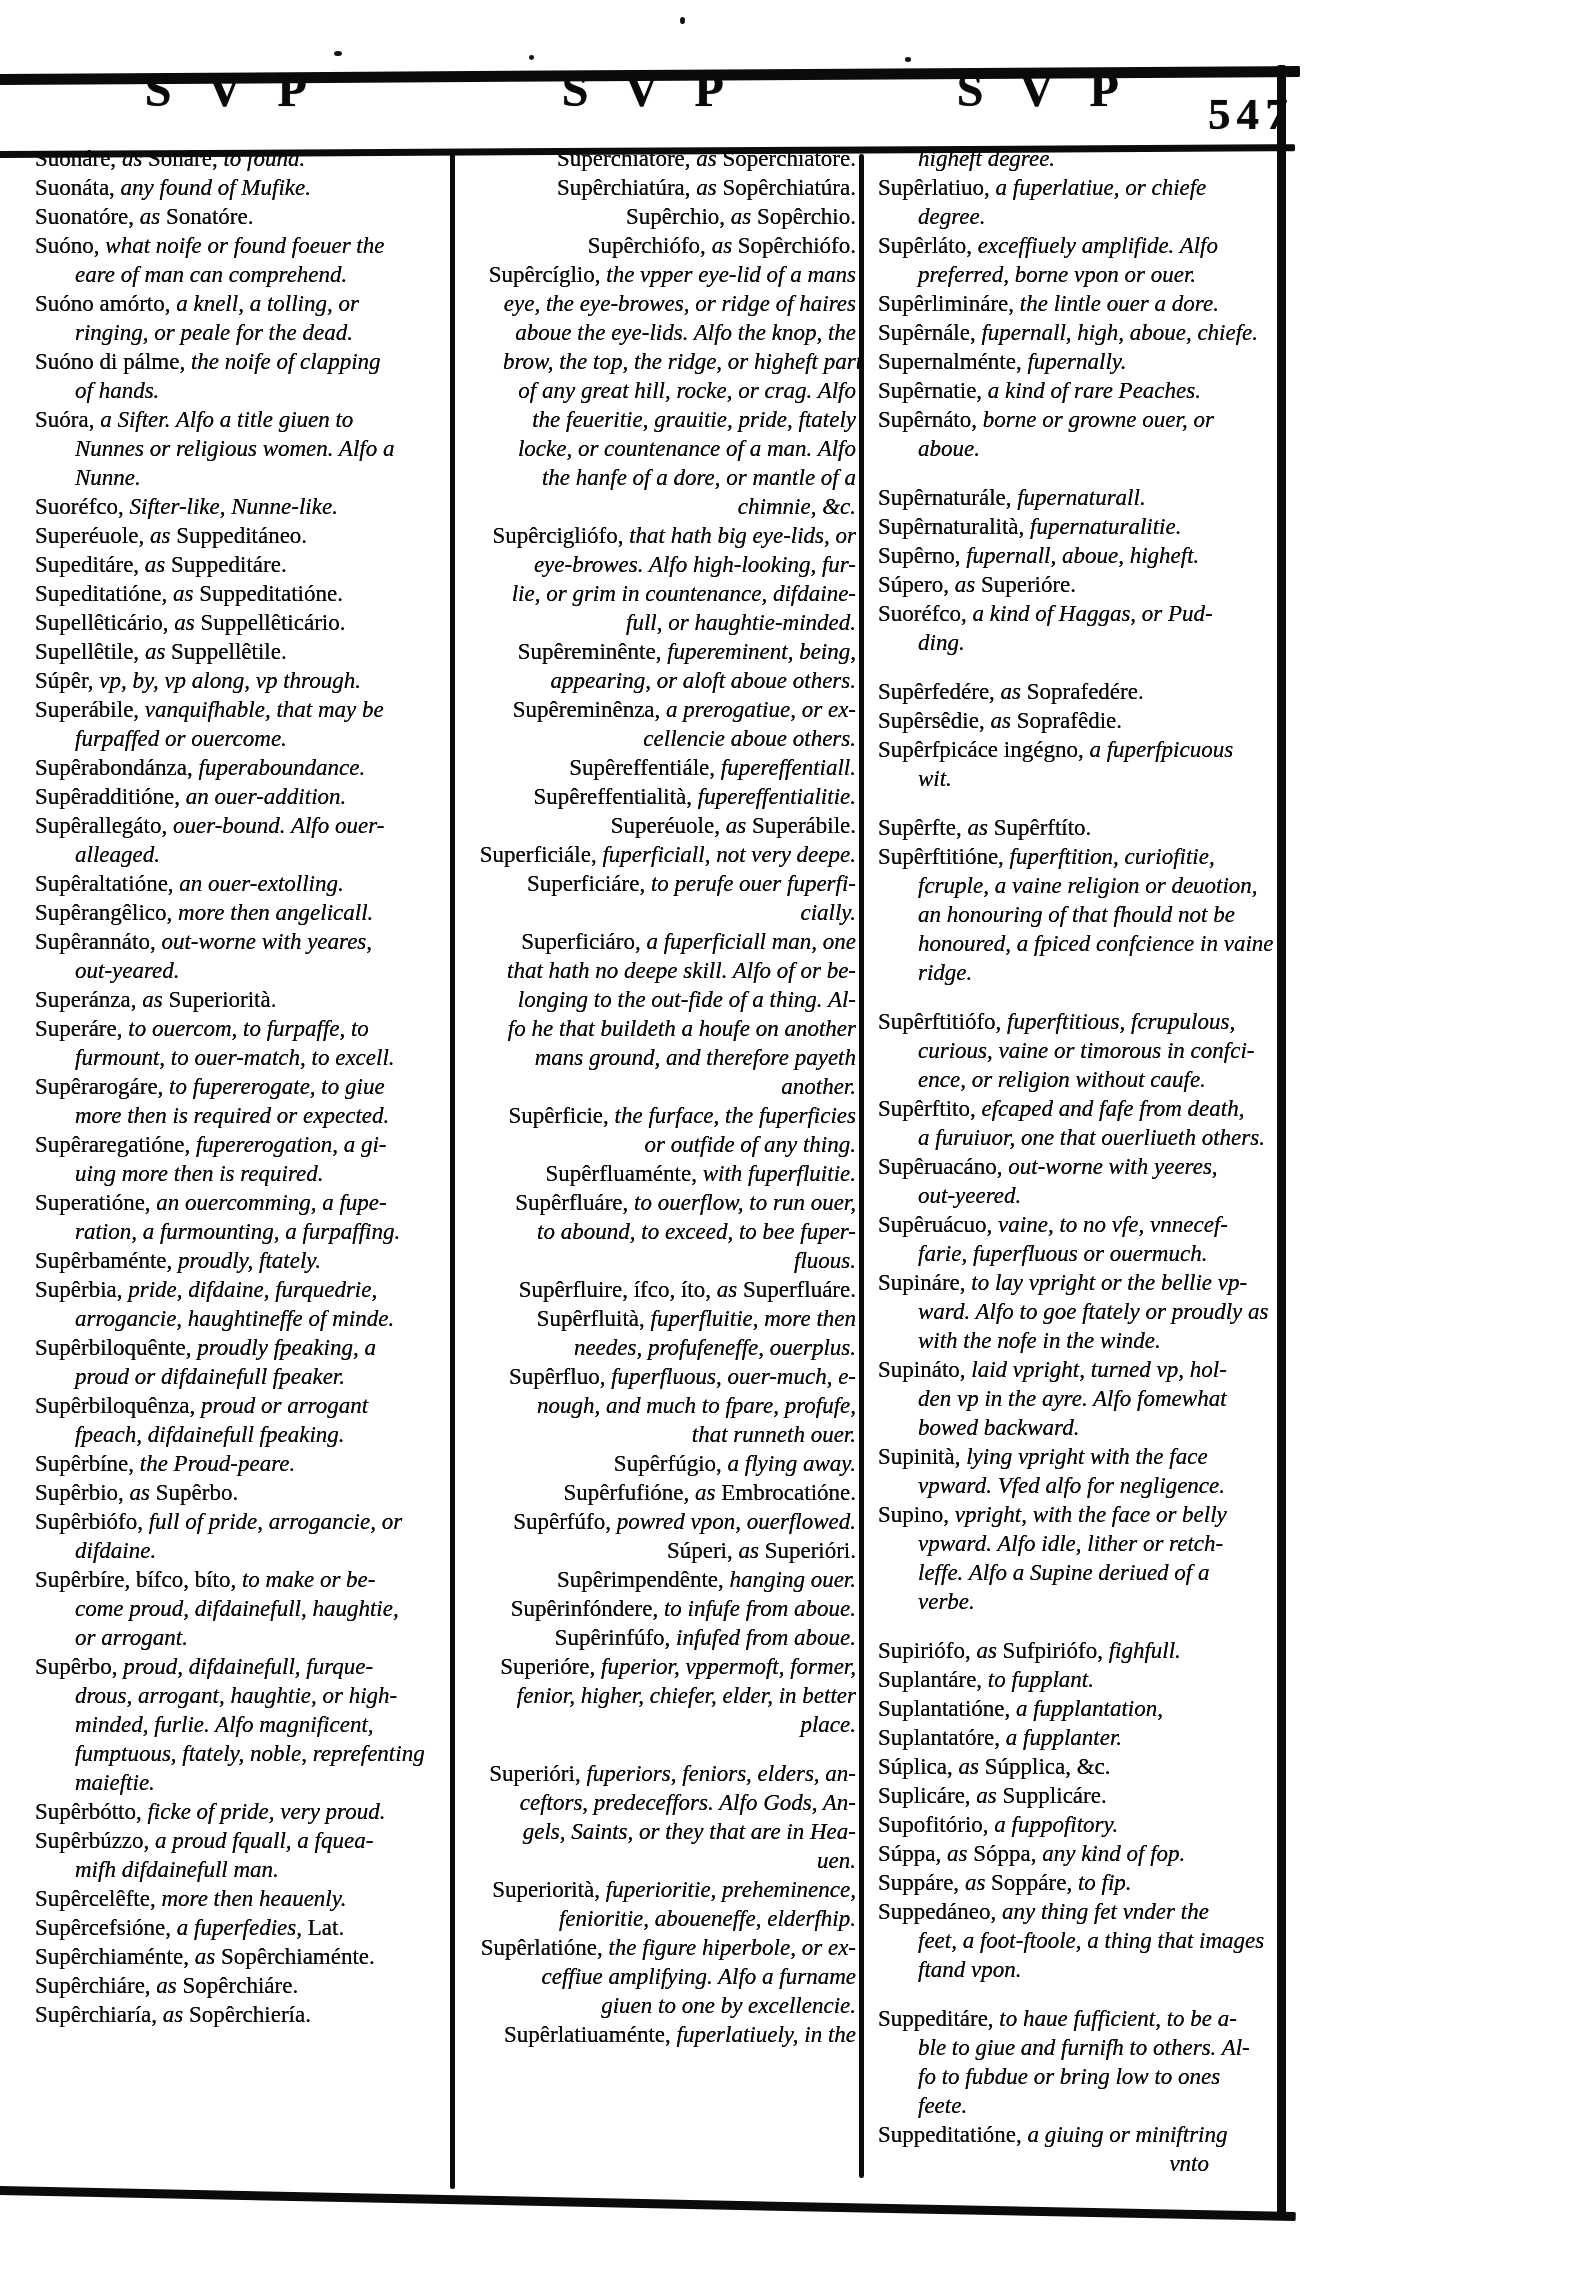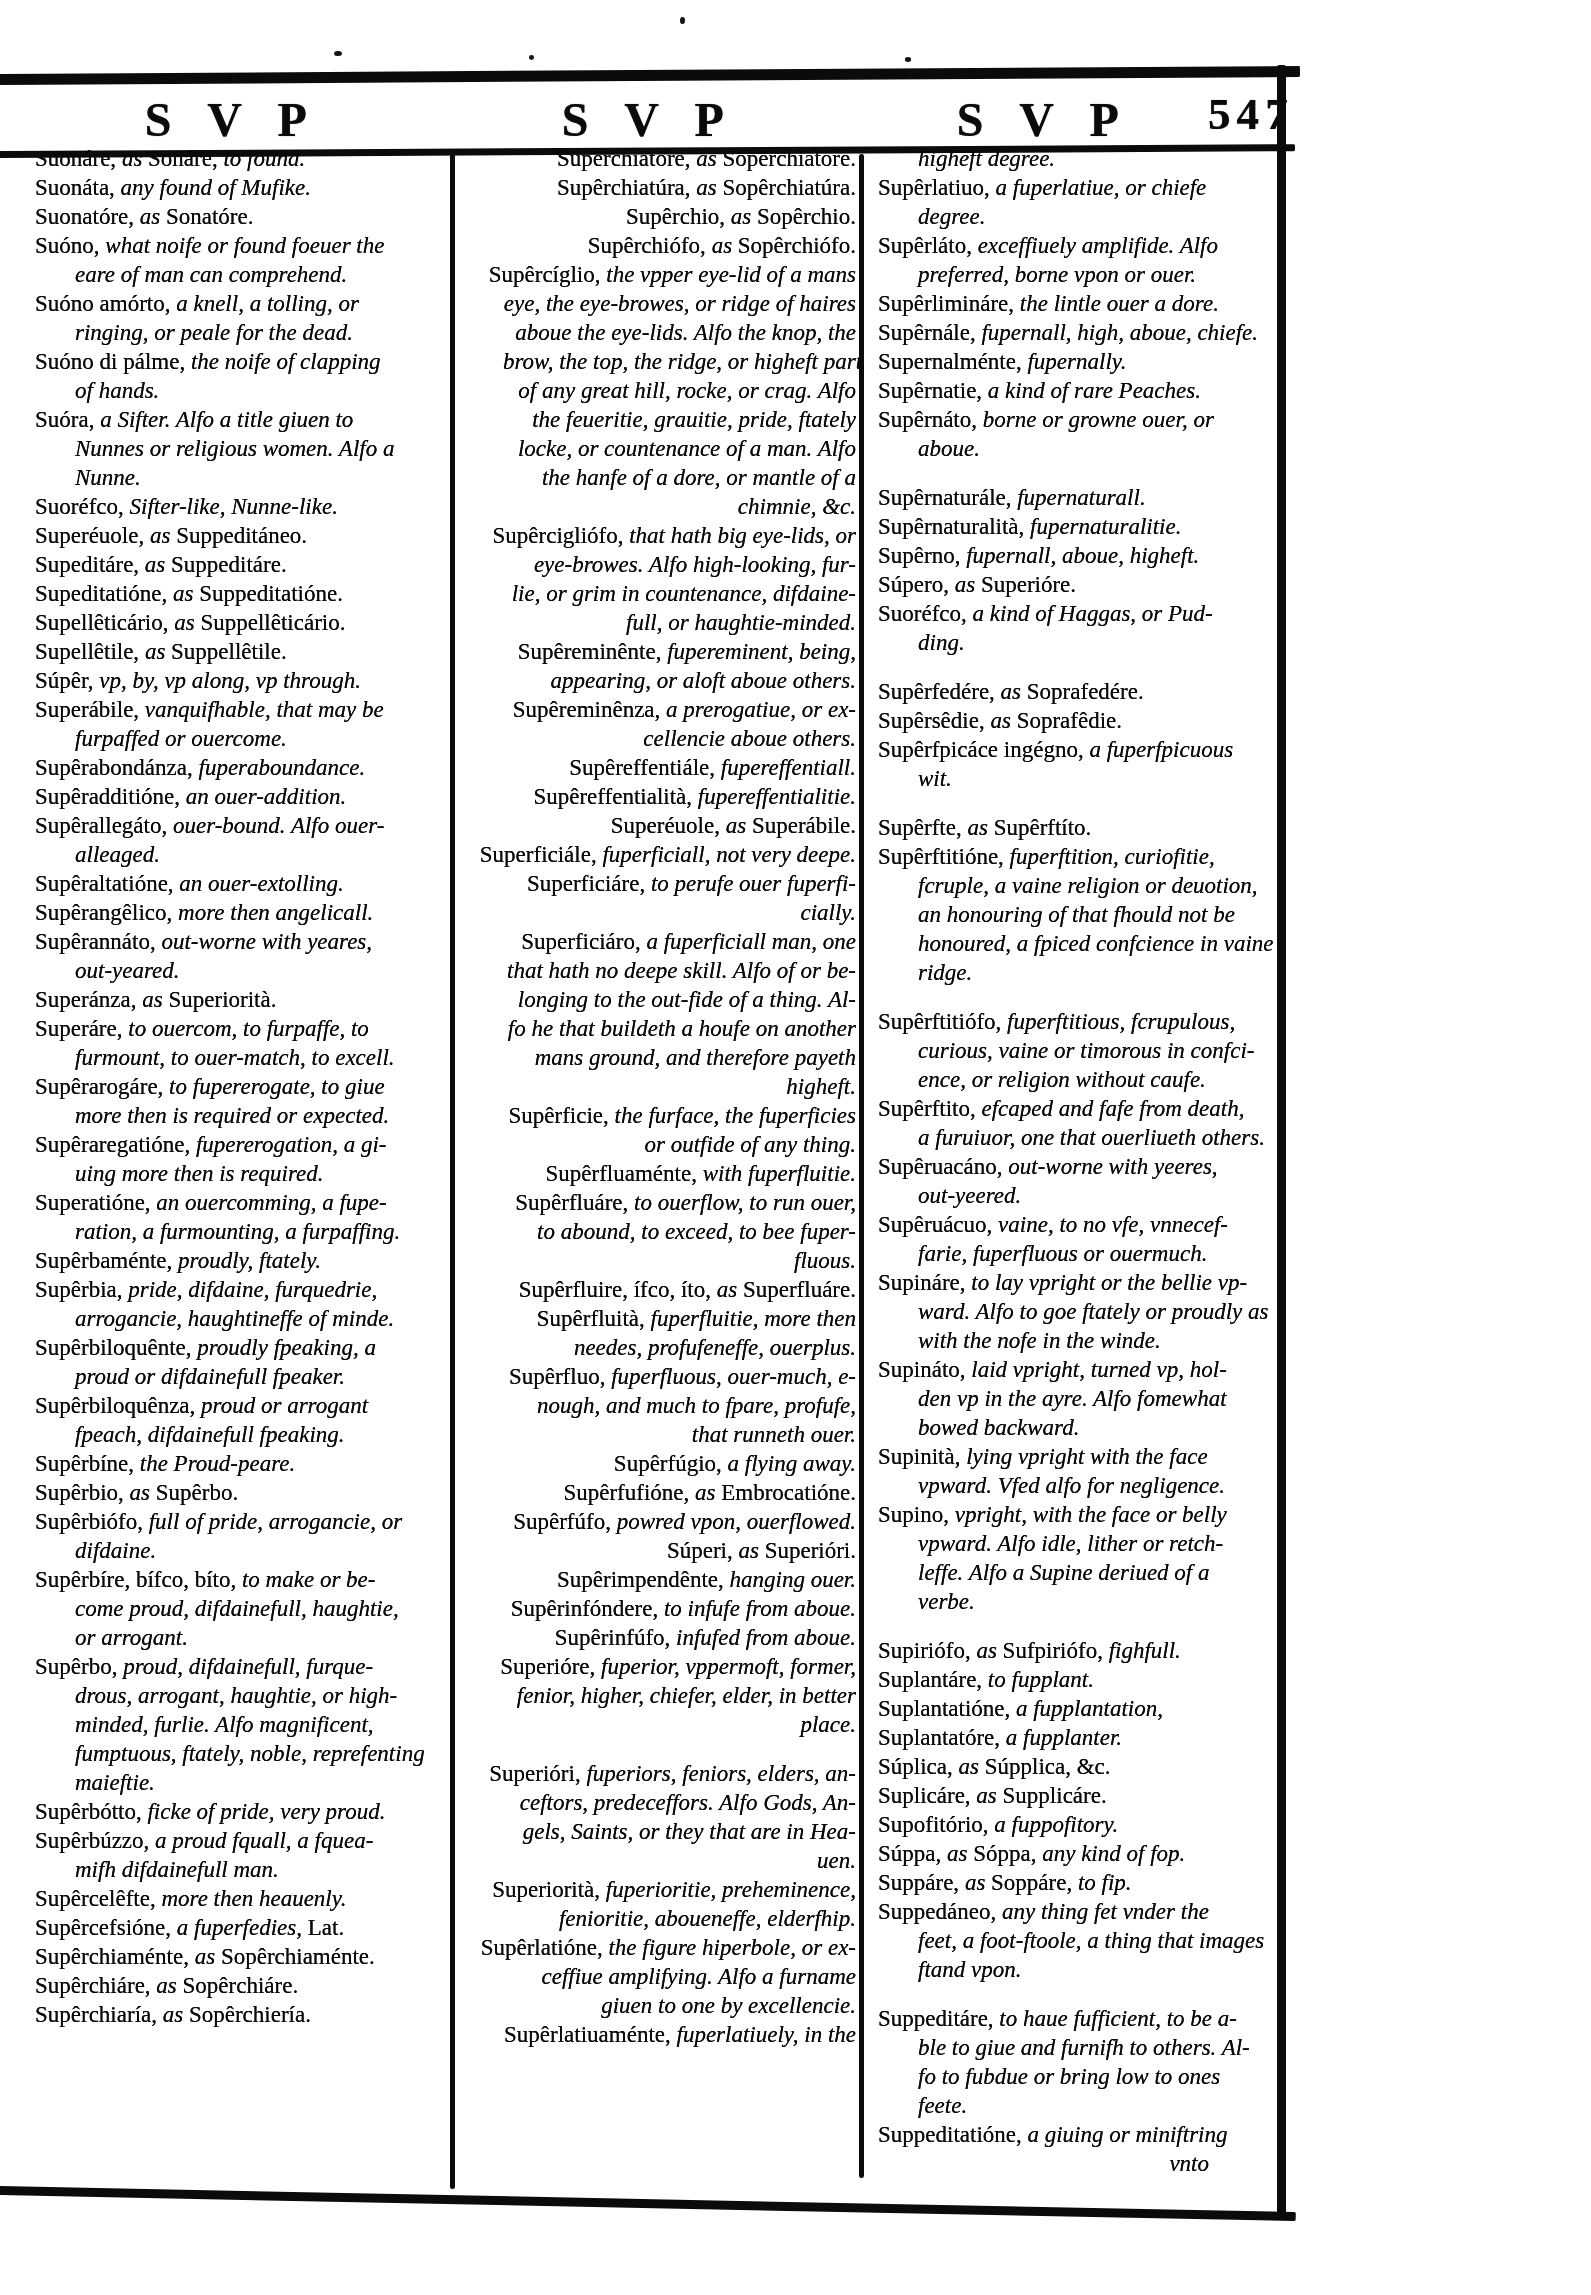--- a/index.html
+++ b/index.html
@@ -14,21 +14,21 @@
   .page{position:absolute;inset:0;}
   .rule{position:absolute;background:#0b0b0b;border-radius:1.5px;}
   .rule.top-rule{left:-6.1px;top:74px;width:1306px;height:10.8px;transform:rotate(-0.35deg);transform-origin:left center;}
   .rule.header-rule{left:-4.6px;top:151px;width:1300px;height:7px;transform:rotate(-0.3deg);transform-origin:left center;}
   .rule.bottom-rule{left:-3.8px;top:2186px;width:1300px;height:8.5px;transform:rotate(1.15deg);transform-origin:left center;}
   .vrule{position:absolute;background:#0b0b0b;border-radius:2.3px;}
   .vrule.divider-1{left:450px;top:154px;width:4.6px;height:2035px;}
   .vrule.divider-2{left:859px;top:154px;width:5.4px;height:2024px;}
   .vrule.right-border{left:1277px;top:65px;width:8.5px;height:2155px;}
   .running-head{
-    position:absolute;top:95px;height:54px;
+    position:absolute;top:65px;height:54px;
     font-size:48px;line-height:49px;font-weight:bold;
     letter-spacing:12.3px;white-space:nowrap;
     transform:translateX(-50%);
     text-shadow:0 0 0.8px rgba(0,0,0,.85);
   }
   .running-head.h1{left:232px;}
   .running-head.h2{left:649px;}
   .running-head.h3{left:1044px;}
   .page-number{
     position:absolute;left:1208px;top:91px;
@@ -168,21 +168,21 @@
       <div class="line"><span class="r">Supêreffentialità, </span><span class="i">fupereffentialitie.</span></div>
       <div class="line"><span class="r">Superéuole, </span><span class="i">as </span><span class="r">Superábile.</span></div>
       <div class="line"><span class="r">Superficiále, </span><span class="i">fuperficiall, not very deepe.</span></div>
       <div class="line"><span class="r">Superficiáre, </span><span class="i">to perufe ouer fuperfi-</span></div>
       <div class="line indent"><span class="i">cially.</span></div>
       <div class="line"><span class="r">Superficiáro, </span><span class="i">a fuperficiall man, one</span></div>
       <div class="line indent"><span class="i">that hath no deepe skill. Alfo of or be-</span></div>
       <div class="line indent"><span class="i">longing to the out-fide of a thing. Al-</span></div>
       <div class="line indent"><span class="i">fo he that buildeth a houfe on another</span></div>
       <div class="line indent"><span class="i">mans ground, and therefore payeth</span></div>
-      <div class="line indent"><span class="i">higheft.</span></div>
+      <div class="line indent"><span class="i">another.</span></div>
       <div class="line"><span class="r">Supêrficie, </span><span class="i">the furface, the fuperficies</span></div>
       <div class="line indent"><span class="i">or outfide of any thing.</span></div>
       <div class="line"><span class="r">Supêrfluaménte, </span><span class="i">with fuperfluitie.</span></div>
       <div class="line"><span class="r">Supêrfluáre, </span><span class="i">to ouerflow, to run ouer,</span></div>
       <div class="line indent"><span class="i">to abound, to exceed, to bee fuper-</span></div>
       <div class="line indent"><span class="i">fluous.</span></div>
       <div class="line"><span class="r">Supêrfluire, ífco, íto, </span><span class="i">as </span><span class="r">Superfluáre.</span></div>
       <div class="line"><span class="r">Supêrfluità, </span><span class="i">fuperfluitie, more then</span></div>
       <div class="line indent"><span class="i">needes, profufeneffe, ouerplus.</span></div>
       <div class="line"><span class="r">Supêrfluo, </span><span class="i">fuperfluous, ouer-much, e-</span></div>

